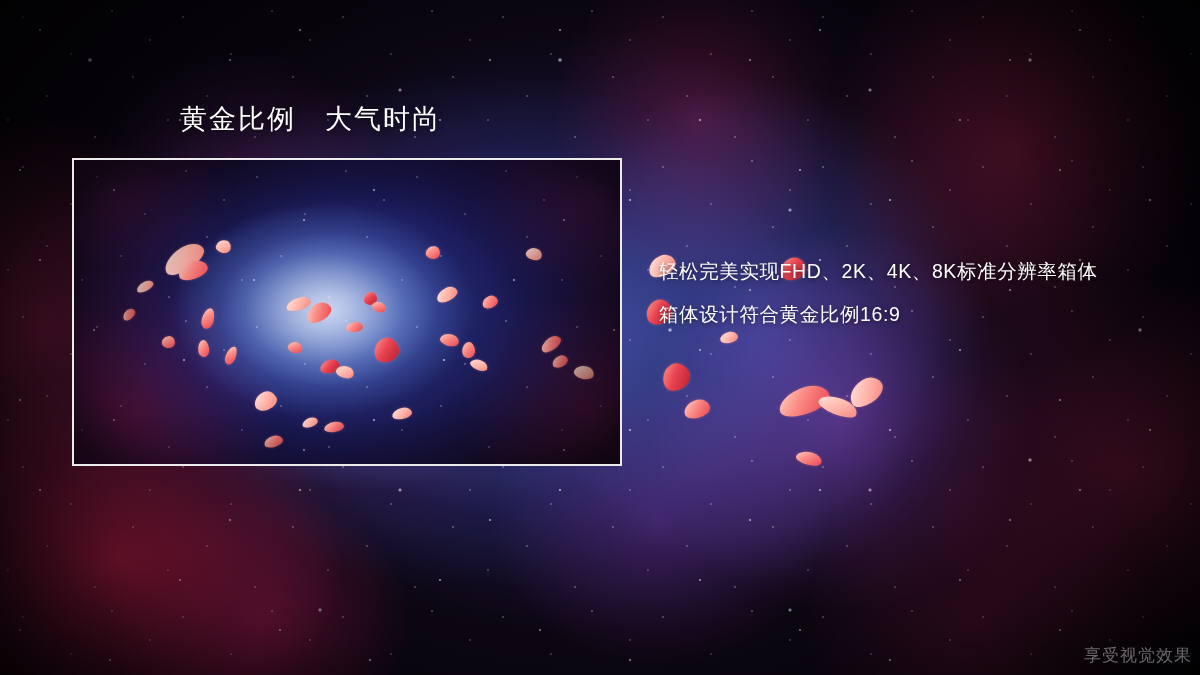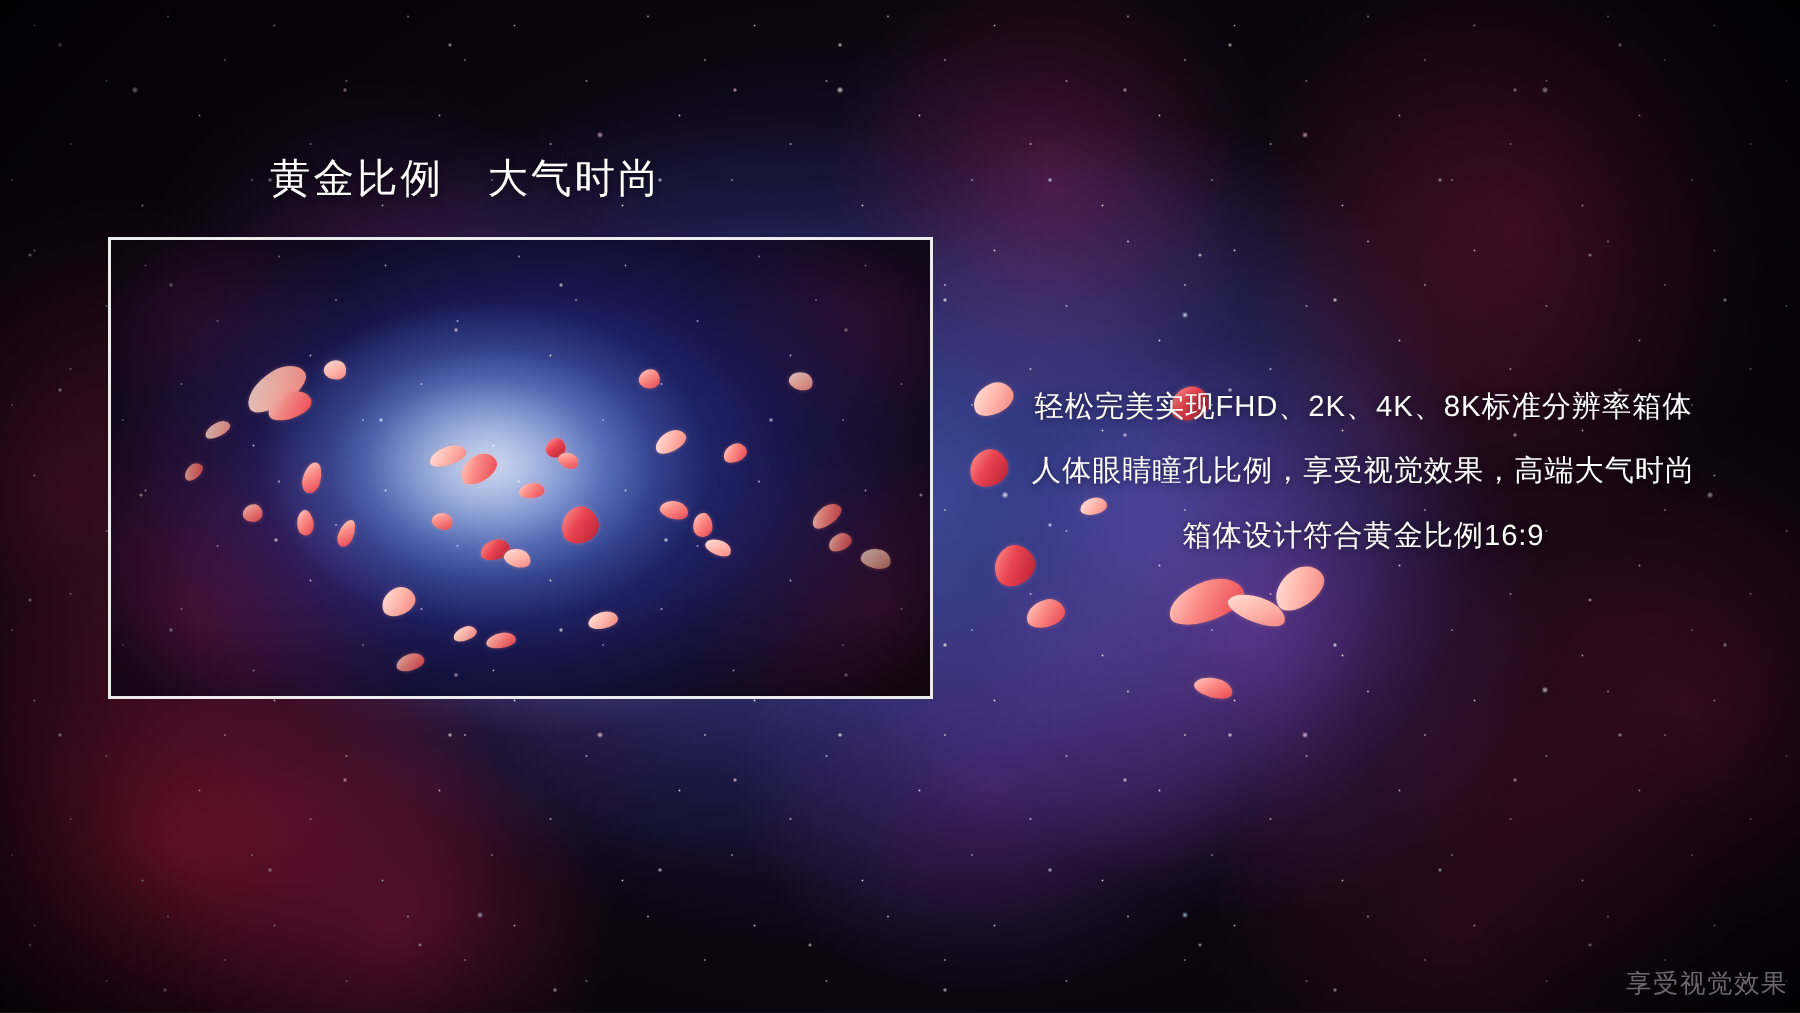--- a/index.html
+++ b/index.html
@@ -137,21 +137,20 @@
     white-space:pre;
   }
   #body-text{
     position:absolute;left:659px;top:250px;width:500px;
   }
   #body-text .line{
     font-size:19.5px;line-height:43px;
     color:#ffffff;letter-spacing:.6px;
     text-shadow:0 1px 5px rgba(0,0,0,.55);
     white-space:nowrap;
-    text-align:center;
   }
   #watermark{
     position:absolute;right:8px;bottom:8px;
     font-size:17px;letter-spacing:1px;
     color:rgba(190,185,190,.55);
   }
 </style>
 </head>
 <body>
 
@@ -218,19 +217,18 @@
   <div class="petal deep" style="left:662px;top:364px;width:28px;height:26px;transform:rotate(-30deg);"></div>
   <div class="petal" style="left:684px;top:400px;width:26px;height:18px;transform:rotate(-14deg);"></div>
   <div class="petal" style="left:778px;top:388px;width:52px;height:26px;transform:rotate(-18deg);"></div>
   <div class="petal pale" style="left:818px;top:398px;width:40px;height:17px;transform:rotate(22deg);"></div>
   <div class="petal pale" style="left:848px;top:380px;width:36px;height:24px;transform:rotate(-34deg);"></div>
   <div class="petal" style="left:796px;top:452px;width:26px;height:13px;transform:rotate(16deg);"></div>
   <div class="petal pale" style="left:720px;top:332px;width:18px;height:11px;transform:rotate(-10deg);"></div>
 
   <div id="body-text">
     <div class="line">轻松完美实现FHD、2K、4K、8K标准分辨率箱体</div>
-    <div class="line">人体眼睛瞳孔比例，享受视觉效果，高端大气时尚</div>
     <div class="line">箱体设计符合黄金比例16:9</div>
   </div>
 
   <div id="watermark">享受视觉效果</div>
 
 </div>
 
 </body></html>

